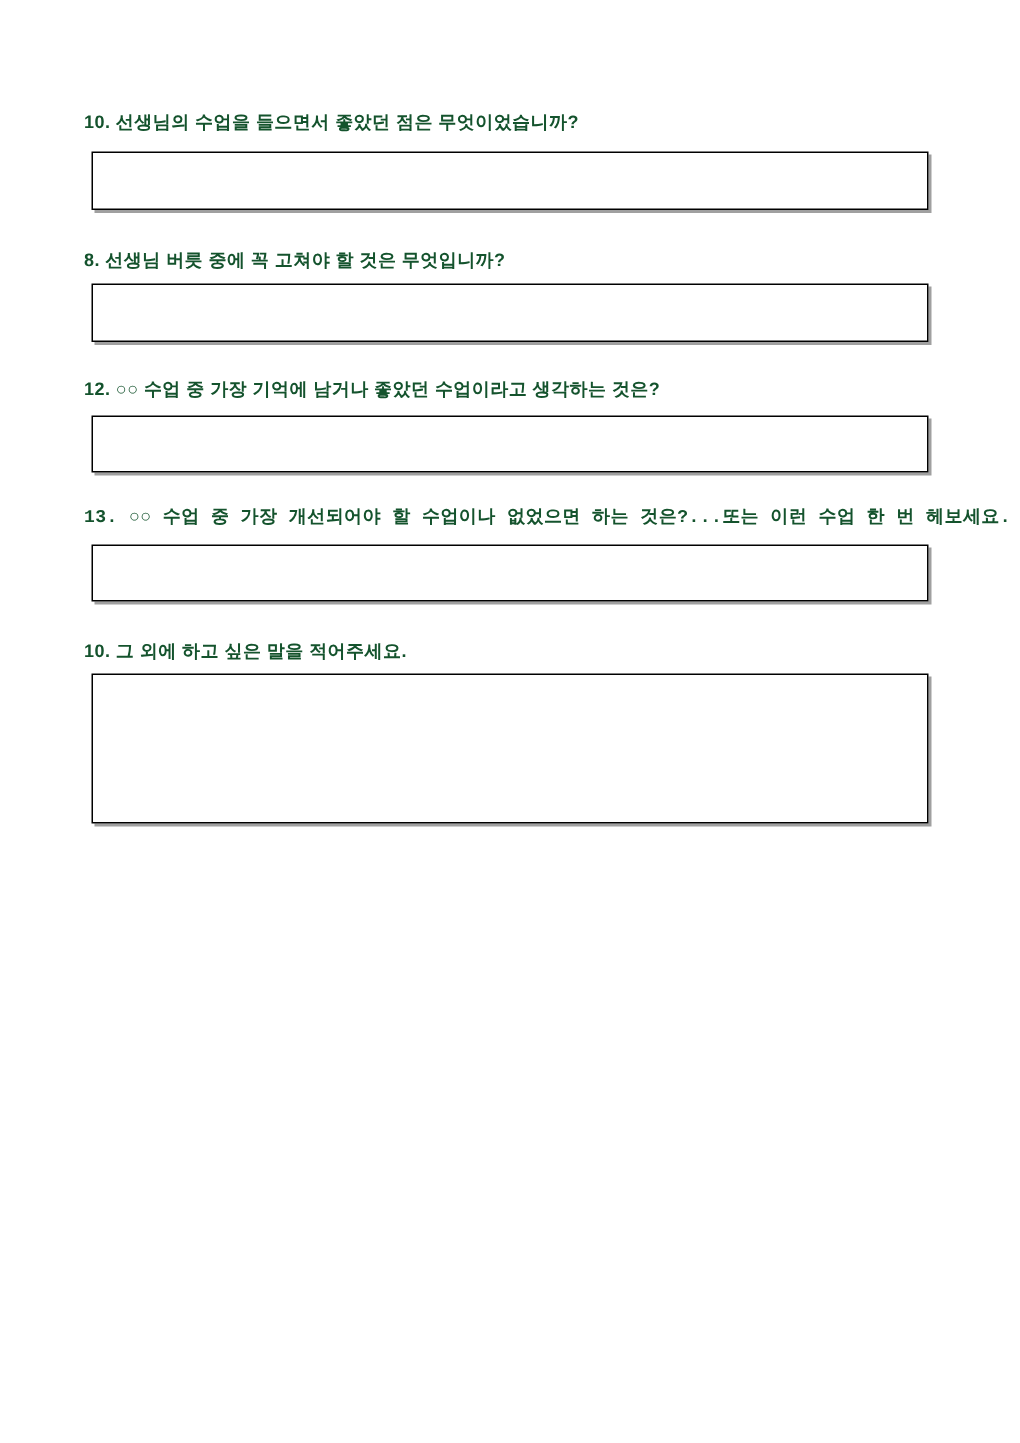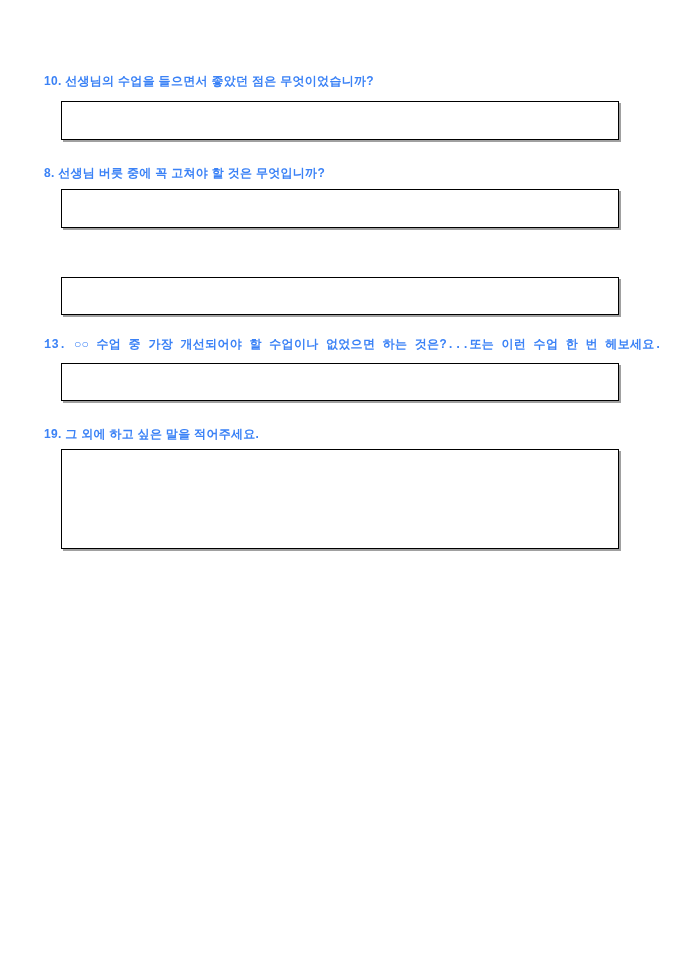--- a/index.html
+++ b/index.html
@@ -9,22 +9,22 @@
   }
   .page {
     position: relative;
     width: 680px;
     height: 962px;
     background: #ffffff;
     overflow: hidden;
   }
   .q-label {
     position: absolute;
-    left: 44px;
-    color: #3b82f6;
+    left: 56px;
+    color: #14532d;
     font-size: 12px;
     font-weight: bold;
     letter-spacing: 0.3px;
     white-space: nowrap;
   }
   .answer-box {
     position: absolute;
     left: 61px;
     width: 558px;
     background: #ffffff;
@@ -52,21 +52,22 @@
 <body>
 
 <div class="page">
 
   <div class="q-label" id="label-10">10. 선생님의 수업을 들으면서 좋았던 점은 무엇이었습니까?</div>
   <textarea class="answer-box" id="box-10" style=""></textarea>
 
   <div class="q-label" id="label-11">8. 선생님 버릇 중에 꼭 고쳐야 할 것은 무엇입니까?</div>
   <textarea class="answer-box" id="box-11" style=""></textarea>
 
+  <div class="q-label" id="label-12">12. ○○ 수업 중 가장 기억에 남거나 좋았던 수업이라고 생각하는 것은?</div>
   <textarea class="answer-box" id="box-12" style=""></textarea>
 
   <div class="q-label" id="label-13">13. ○○ 수업 중 가장 개선되어야 할 수업이나 없었으면 하는 것은?...또는 이런 수업 한 번 헤보세요.</div>
   <textarea class="answer-box" id="box-13" style=""></textarea>
 
-  <div class="q-label" id="label-14">19. 그 외에 하고 싶은 말을 적어주세요.</div>
+  <div class="q-label" id="label-14">10. 그 외에 하고 싶은 말을 적어주세요.</div>
   <textarea class="answer-box" id="box-14" style=""></textarea>
 
 </div>
 
 </body></html>

